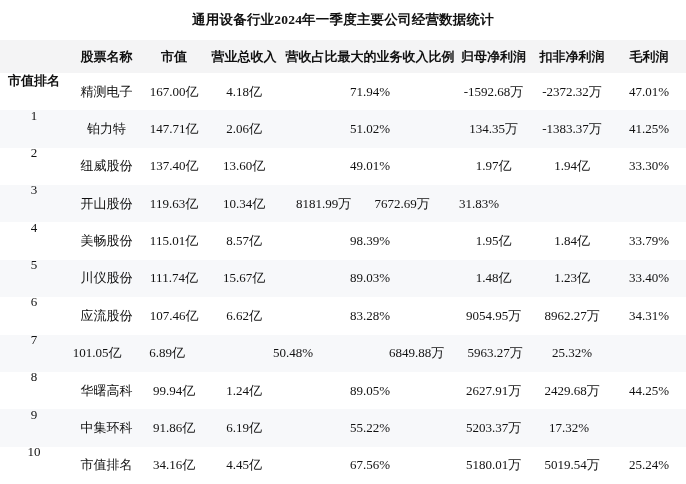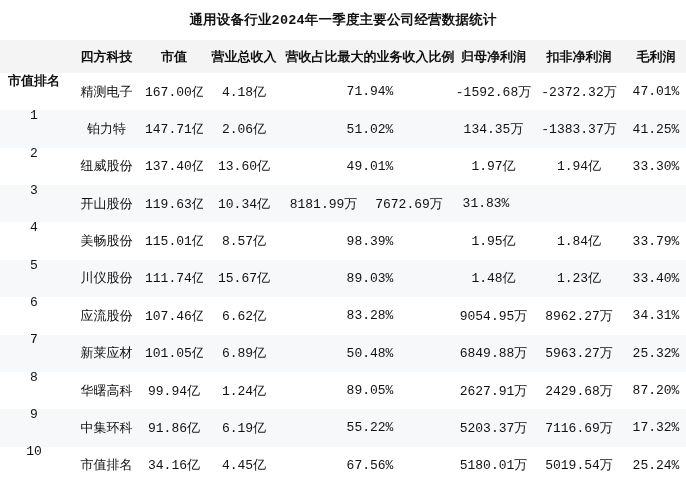--- a/index.html
+++ b/index.html
@@ -6,21 +6,21 @@
     margin: 0;
     padding: 0;
     background: #ffffff;
   }
   .page {
     position: relative;
     width: 686px;
     height: 484px;
     background: #ffffff;
     overflow: hidden;
-    font-family: Liberation Mono, monospace;
+    font-family: Liberation Serif, serif;
     color: #111111;
   }
   .title-bar {
     height: 40px;
     display: flex;
     align-items: center;
     justify-content: center;
   }
   .title-bar .title {
     font-size: 13.5px;
@@ -53,34 +53,34 @@
     white-space: nowrap;
     overflow: hidden;
     flex: 0 0 auto;
   }
   .col-0 { width: 68px; margin-top: 48px; }
   .col-1 { width: 77px; }
   .col-2 { width: 58px; }
   .col-3 { width: 82px; }
   .col-4 { width: 170px; }
   .col-5 { width: 77px; }
-  .col-6 { width: 80px; margin-left: 7px; }
+  .col-6 { width: 80px; }
   .col-7 { width: 74px; }
 </style>
 </head>
 <body>
 
 <div class="page">
   <div class="title-bar">
     <div class="title">通用设备行业2024年一季度主要公司经营数据统计</div>
   </div>
   <div class="stats-table">
     <div class="row header">
         <div class="cell col-0">市值排名</div>
-        <div class="cell col-1">四方科技</div>
+        <div class="cell col-1">股票名称</div>
         <div class="cell col-2">市值</div>
         <div class="cell col-3">营业总收入</div>
         <div class="cell col-4">营收占比最大的业务收入比例</div>
         <div class="cell col-5">归母净利润</div>
         <div class="cell col-6">扣非净利润</div>
         <div class="cell col-7">毛利润</div>
       </div>
 
   <div class="row data-row">
         <div class="cell col-0">1</div>
@@ -146,46 +146,44 @@
         <div class="cell col-1">应流股份</div>
         <div class="cell col-2">107.46亿</div>
         <div class="cell col-3">6.62亿</div>
         <div class="cell col-4">83.28%</div>
         <div class="cell col-5">9054.95万</div>
         <div class="cell col-6">8962.27万</div>
         <div class="cell col-7">34.31%</div>
       </div>
       <div class="row data-row stripe">
         <div class="cell col-0">8</div>
-        <div class="cell col-1">新莱应材</div>
         <div class="cell col-2">101.05亿</div>
         <div class="cell col-3">6.89亿</div>
         <div class="cell col-4">50.48%</div>
         <div class="cell col-5">6849.88万</div>
         <div class="cell col-6">5963.27万</div>
         <div class="cell col-7">25.32%</div>
       </div>
       <div class="row data-row">
         <div class="cell col-0">9</div>
         <div class="cell col-1">华曙高科</div>
         <div class="cell col-2">99.94亿</div>
         <div class="cell col-3">1.24亿</div>
         <div class="cell col-4">89.05%</div>
         <div class="cell col-5">2627.91万</div>
         <div class="cell col-6">2429.68万</div>
-        <div class="cell col-7">87.20%</div>
+        <div class="cell col-7">44.25%</div>
       </div>
       <div class="row data-row stripe">
         <div class="cell col-0">10</div>
         <div class="cell col-1">中集环科</div>
         <div class="cell col-2">91.86亿</div>
         <div class="cell col-3">6.19亿</div>
         <div class="cell col-4">55.22%</div>
         <div class="cell col-5">5203.37万</div>
-        <div class="cell col-6">7116.69万</div>
         <div class="cell col-7">17.32%</div>
       </div>
       <div class="row data-row">
         <div class="cell col-0">54</div>
         <div class="cell col-1">市值排名</div>
         <div class="cell col-2">34.16亿</div>
         <div class="cell col-3">4.45亿</div>
         <div class="cell col-4">67.56%</div>
         <div class="cell col-5">5180.01万</div>
         <div class="cell col-6">5019.54万</div>

